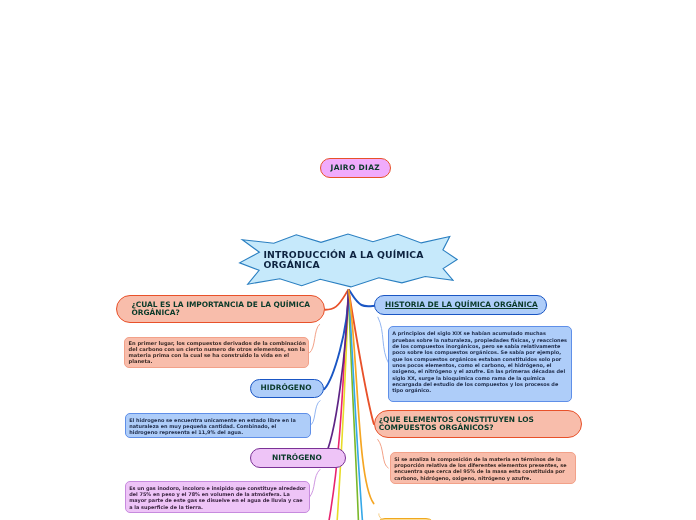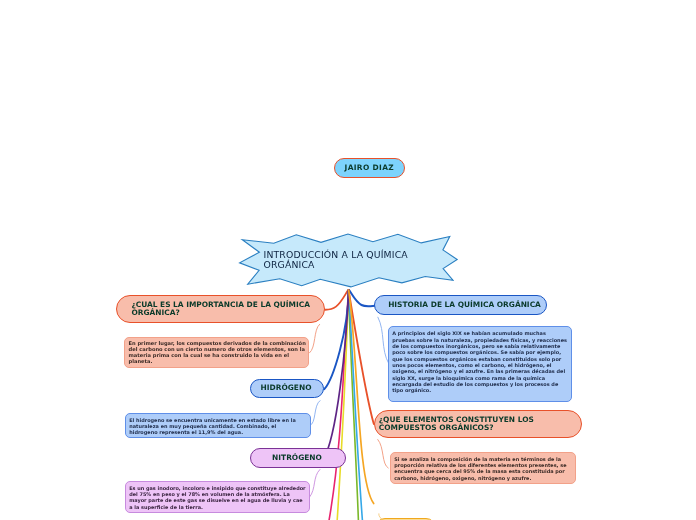--- a/index.html
+++ b/index.html
@@ -5,21 +5,21 @@
   html,body{margin:0;padding:0;}
   body{width:696px;height:520px;background:#ffffff;overflow:hidden;
        font-family:"DejaVu Sans", sans-serif;}
   #canvas{position:relative;width:696px;height:520px;background:#fff;}
   svg.links{position:absolute;left:0;top:0;width:696px;height:520px;}
   .node{position:absolute;box-sizing:border-box;}
   .pill{border-radius:999px;display:flex;align-items:center;}
   .topic{font-weight:bold;color:#14453a;line-height:7.7px;}
   .detail{font-weight:bold;line-height:6.2px;letter-spacing:0px;}
   .center-node{position:absolute;}
-  .center-label{position:absolute;font-weight:normal;color:#0D2340;
+  .center-label{position:absolute;font-weight:bold;color:#0D2340;
     font-size:9.3px;line-height:10.4px;letter-spacing:.15px;}
 </style>
 </head>
 <body>
 
 <div id="canvas">
 
   <svg class="links" viewBox="0 0 696 520" fill="none">
     <g id="link-group" stroke-linecap="round">
         <path d="M348.6,290.0 C342.9,365.8 342.5,442.5 329.1,520" stroke="#E8246E" stroke-width="1.6" fill="none"></path>
@@ -34,36 +34,36 @@
         <path d="M348.6,290.0 C358.5,359.6 357.1,480.7 373.7,503.6" stroke="#F5A623" stroke-width="1.7" fill="none"></path>
         <path d="M319.6,324.3 C313.2,329.6 316.3,347.5 309.5,352.9" stroke="#F3A288" stroke-width="1" fill="none"></path>
         <path d="M377.9,317.2 C385.4,331.7 380.4,348.9 388.8,363.7" stroke="#93B6F2" stroke-width="1" fill="none"></path>
         <path d="M320.0,400.6 C313.1,405.4 316.7,423.6 309.7,425.6" stroke="#93B6F2" stroke-width="1" fill="none"></path>
         <path d="M377.8,439.5 C384.6,447.5 381.3,464.0 388.2,468.0" stroke="#F3A288" stroke-width="1" fill="none"></path>
         <path d="M319.9,469.5 C312.4,476.8 316.4,488.7 309.5,497.2" stroke="#CF97E2" stroke-width="1" fill="none"></path>
         <path d="M378.8,513.8 C378.4,516.0 380.5,518.0 382.5,520.0" stroke="#F8CF86" stroke-width="1" fill="none"></path>
       </g>
   </svg>
 
-  <div class="node pill" id="author-node" style="left: 334px; top: 158.3px; width: 70.6px; height: 20px; justify-content: center; background: #7dd3fc; border: 1.5px solid rgb(232, 81, 42);">
+  <div class="node pill" id="author-node" style="left: 320px; top: 158.3px; width: 70.6px; height: 20px; justify-content: center; background: #f0abfc; border: 1.5px solid rgb(232, 81, 42);">
     <span style="font-weight: bold; font-size: 7.45px; letter-spacing: 0.35px; line-height: 8px; color: rgb(10, 58, 42);">JAIRO DIAZ</span>
   </div>
 
   <div class="center-node" style="left:236px;top:232px;width:224px;height:58px;">
     <svg width="224" height="58" viewBox="0 0 224 58">
       <polygon id="star-poly" points="6.30,7.80 37.80,11.20 60.30,2.80 85.00,10.40 112.00,2.00 136.90,9.70 161.90,2.30 185.20,10.90 213.80,4.50 206.90,17.90 221.20,27.50 207.10,36.60 217.00,48.20 189.20,44.50 165.90,50.90 142.90,45.80 114.90,54.90 84.20,47.20 65.70,53.70 43.80,46.70 11.70,52.20 23.10,38.30 3.60,30.80 23.40,20.20" fill="#C6E9FB" stroke="#2A7FC1" stroke-width="1.1" stroke-linejoin="miter"></polygon>
     </svg>
     <div class="center-label" style="left:27.5px;top:17.6px;width:166px;">INTRODUCCIÓN A LA QUÍMICA ORGÁNICA</div>
   </div>
 
 <div class="node pill topic" style="left: 115.9px; top: 295px; width: 209px; height: 28px; background: rgb(248, 189, 171); border: 1.5px solid rgb(232, 81, 42); color: rgb(10, 58, 42); font-size: 7.45px; line-height: 8.3px; padding-left: 14.5px; padding-right: 2px; justify-content: center;">
       <span>¿CUAL ES LA IMPORTANCIA DE LA QUÍMICA ORGÁNICA?</span>
     </div>
     <div class="node detail" style="left: 124px; top: 336.7px; width: 185px; height: 31px; background: rgb(248, 189, 171); border: 1px solid rgb(242, 161, 137); border-radius: 5px; color: rgb(59, 43, 38); font-size: 5.14px; line-height: 6.1px; padding: 2.5px 2px 2.5px 3.5px;"><span>En primer lugar, los compuestos derivados de la combinación del carbono con un cierto numero de otros elementos, son la materia prima con la cual se ha construido la vida en el planeta.</span></div>
-    <div class="node pill topic" style="left: 374px; top: 295.2px; width: 173px; height: 19.5px; background: rgb(174, 205, 249); border: 1.5px solid rgb(26, 86, 196); color: rgb(10, 58, 42); font-size: 7.45px; line-height: 8.3px; padding-left: 10px; padding-right: 2px; justify-content: center;">
+    <div class="node pill topic" style="left: 374px; top: 295.2px; width: 173px; height: 19.5px; background: rgb(174, 205, 249); border: 1.5px solid rgb(26, 86, 196); color: rgb(10, 58, 42); font-size: 7.45px; line-height: 8.3px; padding-left: 10px; padding-right: 2px; justify-content: flex-start; text-decoration: underline;">
       <span>HISTORIA DE LA QUÍMICA ORGÁNICA</span>
     </div>
     <div class="node detail" style="left: 388px; top: 326px; width: 184px; height: 76px; background: rgb(174, 205, 249); border: 1px solid rgb(95, 143, 232); border-radius: 5px; color: rgb(34, 48, 79); font-size: 4.97px; line-height: 6.35px; padding: 3.2px;"><span>A principios del siglo XIX se habían acumulado muchas pruebas sobre la naturaleza, propiedades físicas, y reacciones de los compuestos inorgánicos, pero se sabía relativamente poco sobre los compuestos orgánicos. Se sabía por ejemplo, que los compuestos orgánicos estaban constituidos solo por unos pocos elementos, como el carbono, el hidrógeno, el oxigeno, el nitrógeno y el azufre. En las primeras décadas del siglo XX, surge la bioquímica como rama de la química encargada del estudio de los compuestos y los procesos de tipo orgánico.</span></div>
     <div class="node pill topic" style="left: 250px; top: 379px; width: 74px; height: 19px; background: rgb(174, 205, 249); border: 1.5px solid rgb(26, 86, 196); color: rgb(10, 58, 42); font-size: 7.45px; line-height: 8.3px; padding-left: 0px; padding-right: 2px; justify-content: center;">
       <span>HIDRÓGENO</span>
     </div>
     <div class="node detail" style="left: 125px; top: 413px; width: 186px; height: 25px; background: rgb(174, 205, 249); border: 1px solid rgb(95, 143, 232); border-radius: 5px; color: rgb(34, 48, 79); font-size: 4.95px; line-height: 6.4px; padding: 2.5px 13px 2.5px 3.2px;"><span>El hidrogeno se encuentra unicamente en estado libre en la naturaleza en muy pequeña cantidad. Combinado, el hidrogeno representa el 11,9% del agua.</span></div>
     <div class="node pill topic" style="left: 373.8px; top: 409.8px; width: 208px; height: 28.5px; background: rgb(248, 189, 171); border: 1.5px solid rgb(232, 81, 42); color: rgb(10, 58, 42); font-size: 7.45px; line-height: 8.3px; padding-left: 4px; padding-right: 2px; justify-content: flex-start;">
       <span>¿QUE ELEMENTOS CONSTITUYEN LOS COMPUESTOS ORGÁNICOS?</span>
     </div>

